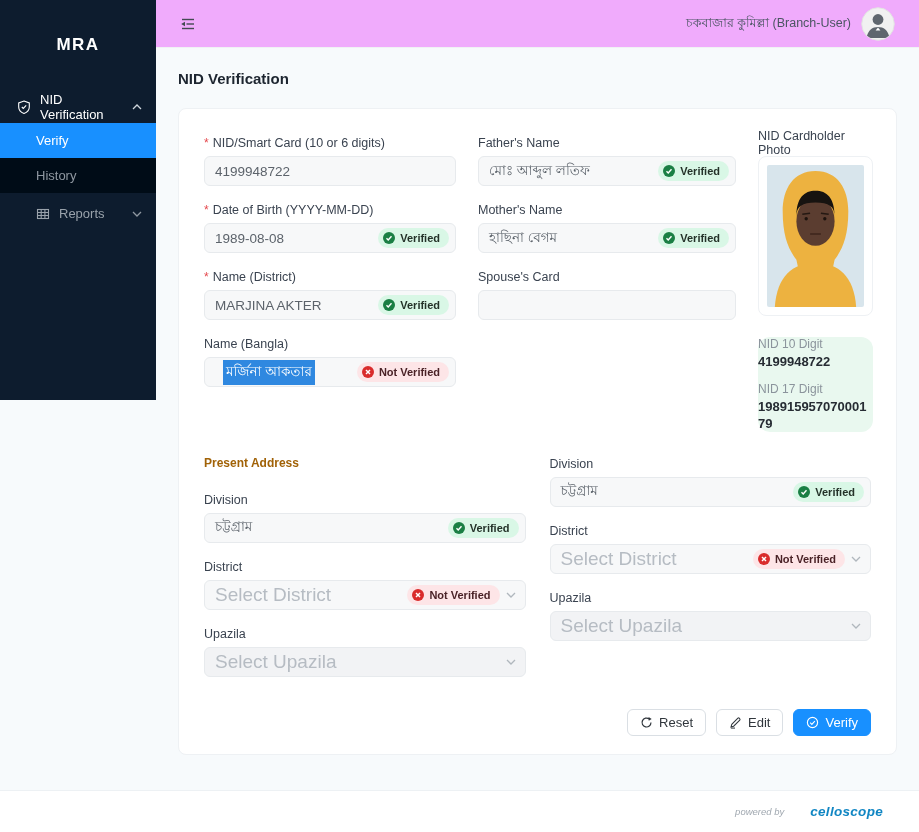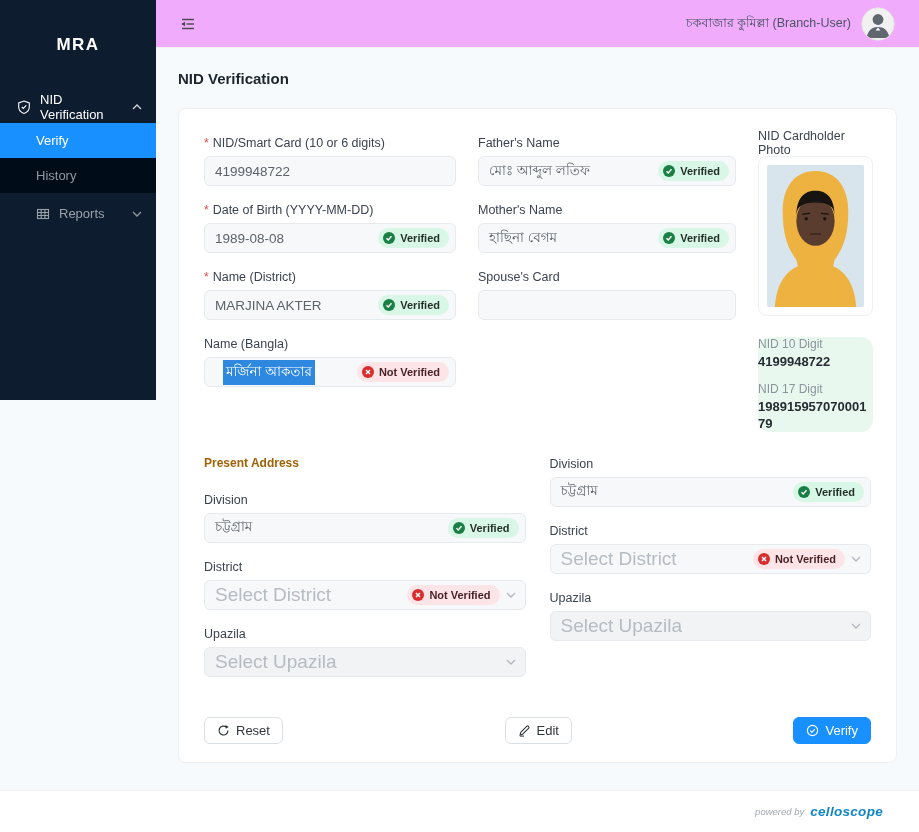--- a/index.html
+++ b/index.html
@@ -67,32 +67,32 @@
 
   
   .photo-card { border:1px solid #eef1f4; border-radius:8px; padding:8px; height:160px; background:#fff; }
   .photo-card svg { width:100%; height:100%; display:block; border-radius:2px; }
   .nid-box { margin-top:21px; background:#e9f8ef; border-radius:12px; }
   .nid-box .lbl { font-size:12px; color:#8b949c; margin-bottom:3px; }
   .nid-box .val { font-size:13px; font-weight:bold; color:#262c33; word-break:break-all; line-height:1.25; }
   .nid-box .spacer { height:12px; }
 
   
-  .actions { display:flex; justify-content:space-between; gap:18px; margin-top:40px; }
+  .actions { display:flex; justify-content:flex-end; gap:10px; margin-top:32px; }
   .btn { height:27px; padding:0 12px; border-radius:6px; border:1px solid #dadfe4; background:#fff;
          display:inline-flex; align-items:center; gap:6px; font-size:13px; color:#30363c;
          cursor:pointer; font-family:"Liberation Sans", sans-serif; }
   .btn.primary { background:#1890ff; border-color:#1890ff; color:#fff; }
 
   
   .footer-band { position:absolute; left:0; right:0; bottom:0; height:42px; background:#fff;
                  border-top:1px solid #edf1f4; display:flex; align-items:center;
                  justify-content:flex-end; padding-right:36px; gap:6px; }
   .pby { font-size:9.5px; font-style:italic; color:#a0a8b0; }
-  .cello { font-size:13.5px; font-weight:bold; font-style:italic; color:#1186c3; letter-spacing:.3px; }
+  .cello { font-size:13.5px; font-weight:bold; font-style:italic; color:#1186c3; letter-spacing:.3px;margin-left:20px; }
 
   .avatar { width:34px; height:34px; border-radius:50%; display:block; cursor:pointer; }
 </style>
 </head>
 <body>
 
 <div class="page">
   <div class="body-area">
 
     <div class="left-col">

